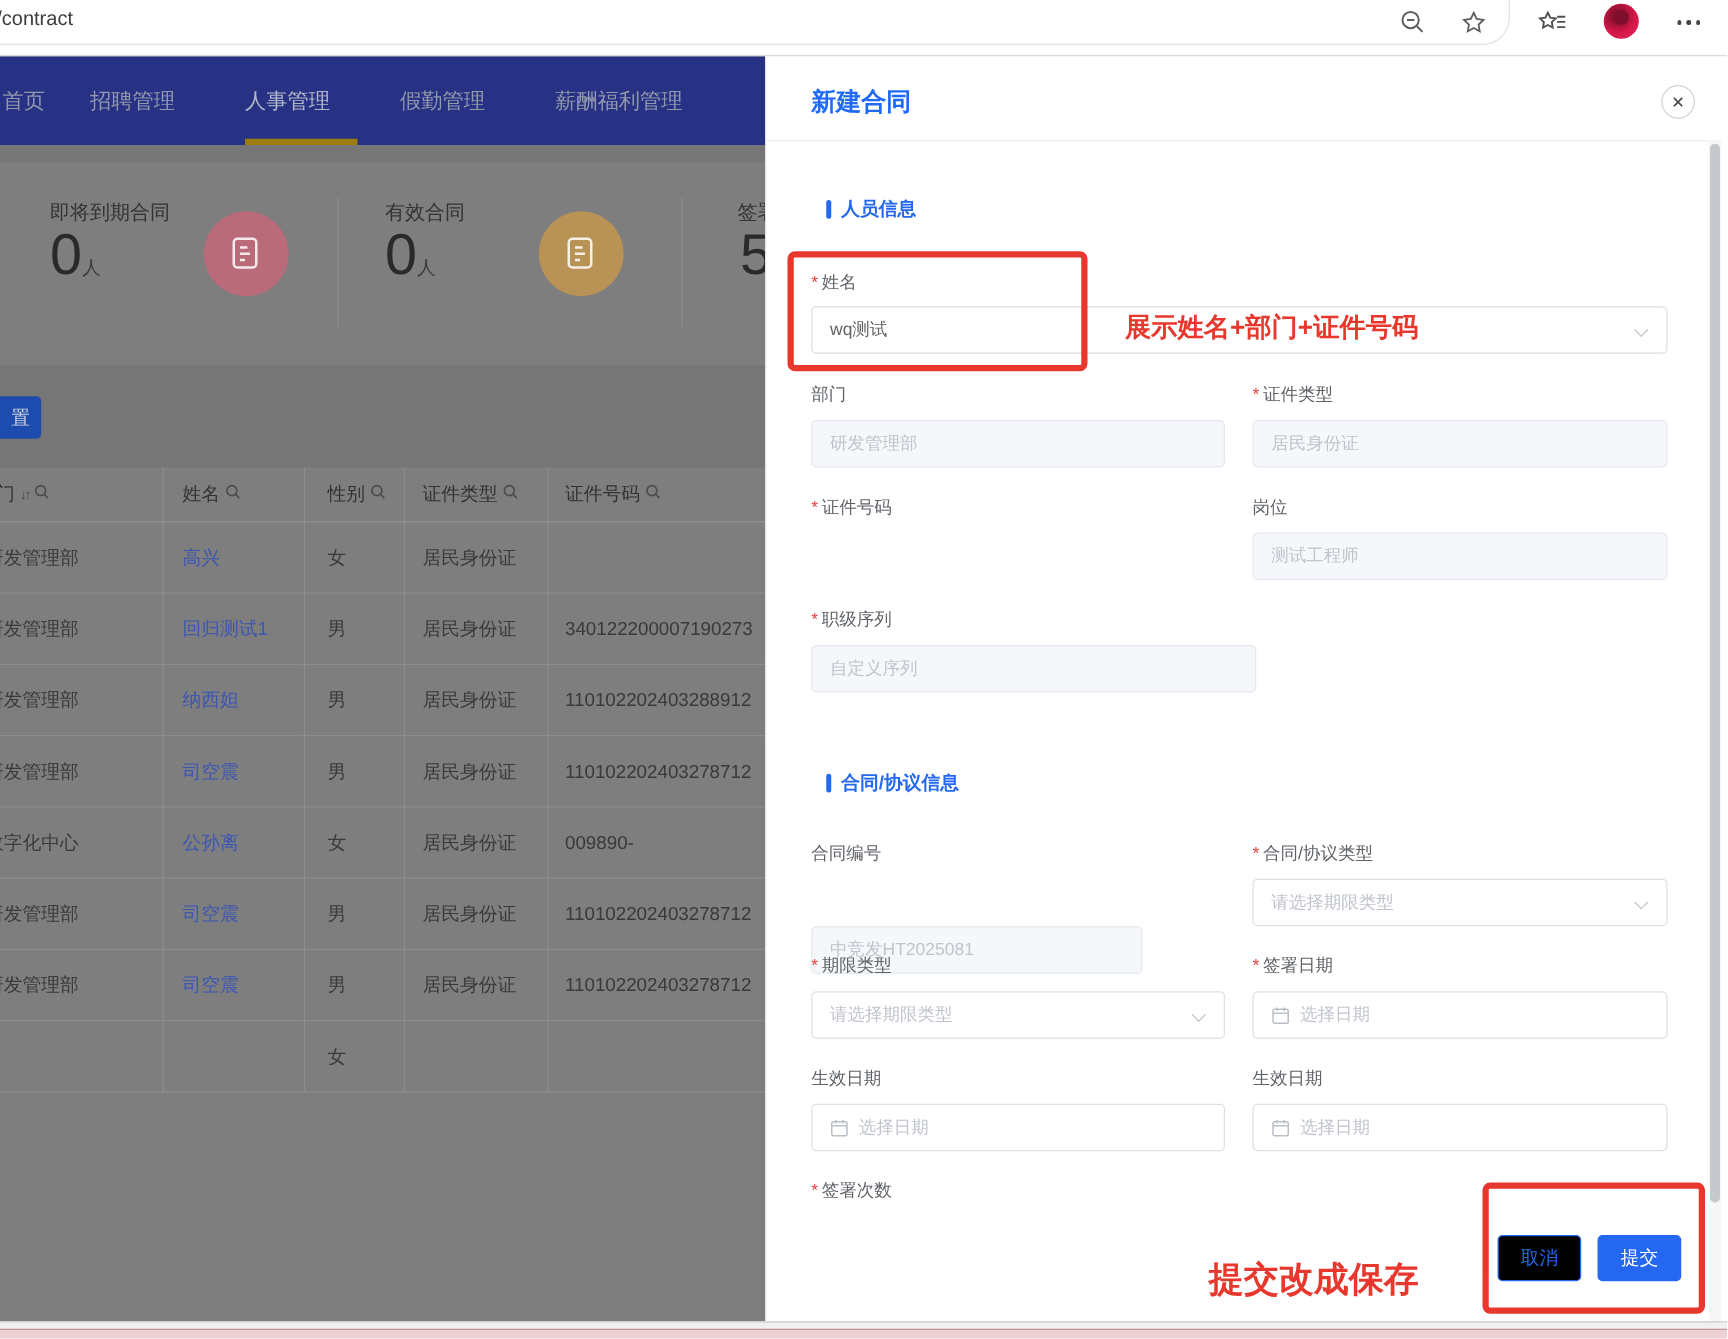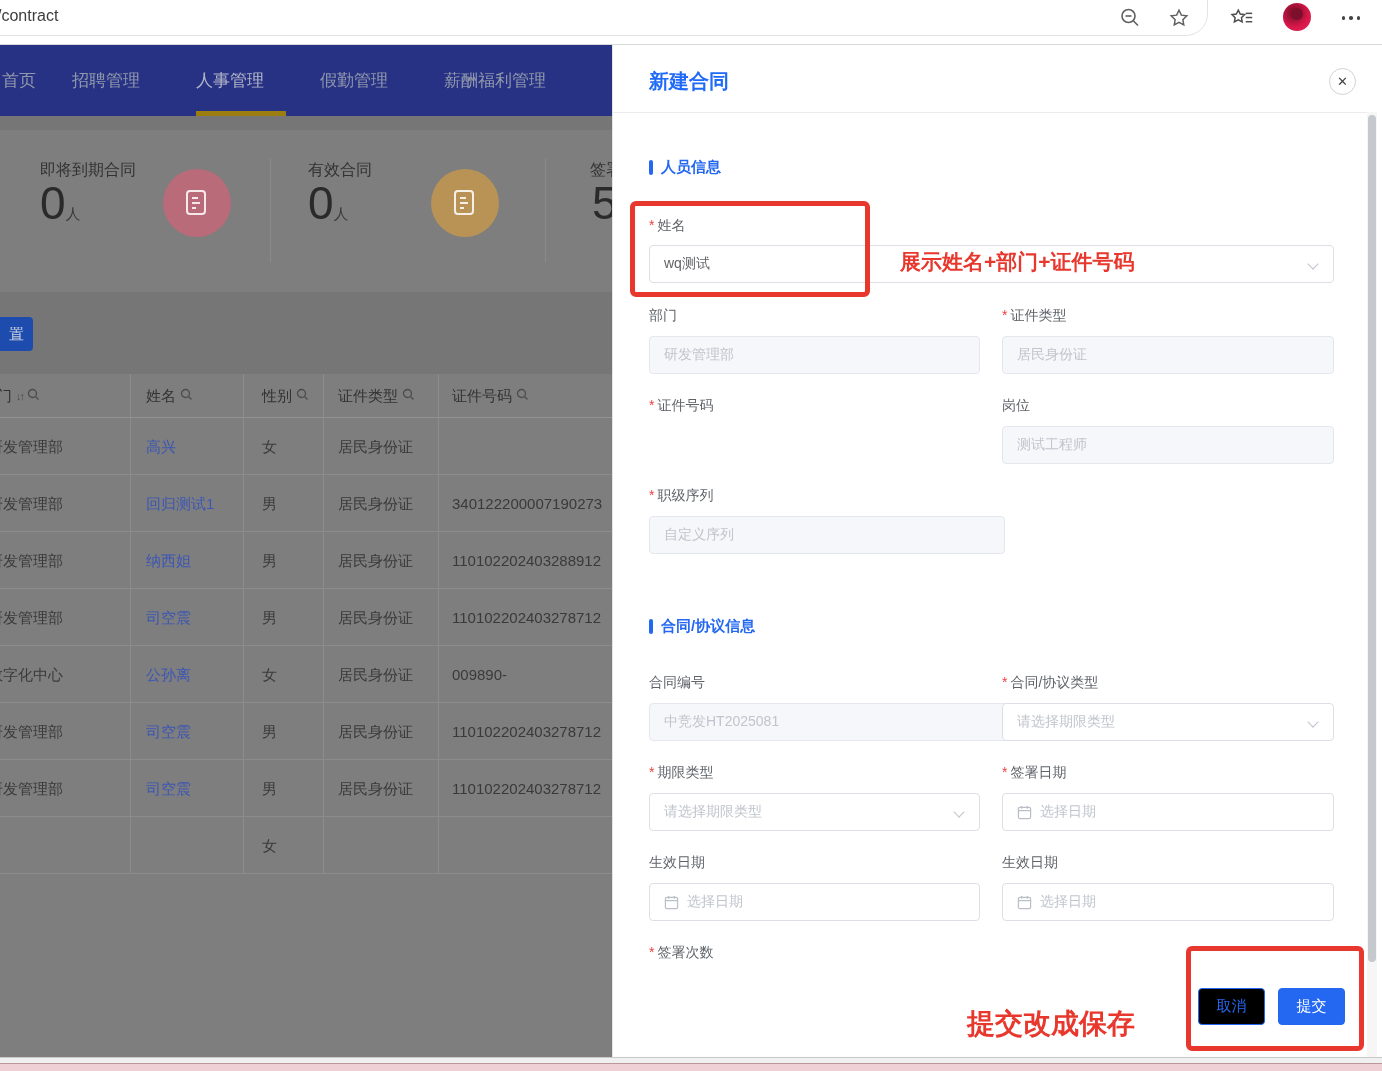--- a/index.html
+++ b/index.html
@@ -47,21 +47,21 @@
   .clipL12 { margin-left:-12px; display:inline-block; }
   .clipL18 { margin-left:-18px; display:inline-block; }
 
   
   .drawer { position:absolute; left:612px; top:45px; width:770px; height:1012px; background:#fff; border-left:1px solid #e4e4e4; z-index:10; }
   .drawer-title { position:absolute; left:36px; top:23px; font-size:20px; font-weight:bold; color:#1f6bf7; }
   .drawer-close { position:absolute; left:716px; top:23px; width:27px; height:27px; border:1.5px solid #d2d2d2; border-radius:50%;
                   display:flex; align-items:center; justify-content:center; font-size:13px; font-weight:bold; color:#444; cursor:pointer; background:#fff; }
   .drawer-divider { position:absolute; left:0; top:67px; width:754px; height:1px; background:#ececec; }
 
-  .section { position:absolute; font-size:15px; font-weight:bold; color:#2468f2; }
+  .section { position:absolute; font-size:15px; font-weight:bold; color:#2468f2;margin-left:12px; }
   .section:before { content:""; position:absolute; left:-12px; top:2px; width:4px; height:15px; background:#2468f2; border-radius:2px; }
 
   .f-label { position:absolute; font-size:14px; color:#5f6368; white-space:nowrap; }
   .req { color:#f03e3e; margin-right:3px; font-size:14px; }
   .inp { position:absolute; height:38px; border:1px solid #dcdfe6; border-radius:4px; background:#fff;
          display:flex; align-items:center; padding:0 14px; font-size:14px; color:#606266; cursor:pointer; }
   .inp.disabled { background:#f5f7fa; border-color:#e4e7ed; color:#c0c4cc; cursor:not-allowed; }
   .inp .ph { color:#c0c4cc; }
   .chev { position:absolute; right:16px; top:14px; width:8px; height:8px; border-right:1.5px solid #c0c4cc; border-bottom:1.5px solid #c0c4cc; transform:rotate(45deg); }
   .cal { margin-right:8px; display:inline-flex; }
@@ -294,21 +294,21 @@
       </div>
 
     <div class="f-label" style="left:36px;top:442px"><span class="req">*</span><span>职级序列</span></div>
     <div class="inp disabled" style="left:36px;top:471px;width:356px">
         <span>自定义序列</span>
       </div>
 
     <div class="section" style="left:48px;top:572px">合同/协议信息</div>
 
     <div class="f-label" style="left:36px;top:629px">合同编号</div>
-    <div class="inp disabled" style="left:36px;top:658px;width:374px">
+    <div class="inp disabled" style="left:36px;top:696px;width:265px">
         <span>中竞发HT2025081</span>
       </div>
     <div class="f-label" style="left:389px;top:629px"><span class="req">*</span><span>合同/协议类型</span></div>
     <div class="inp" style="left:389px;top:658px;width:332px">
       <span class="ph">请选择期限类型</span>
       <i class="chev"></i>
     </div>
 
     <div class="f-label" style="left:36px;top:719px"><span class="req">*</span><span>期限类型</span></div>
     <div class="inp" style="left:36px;top:748px;width:331px">

